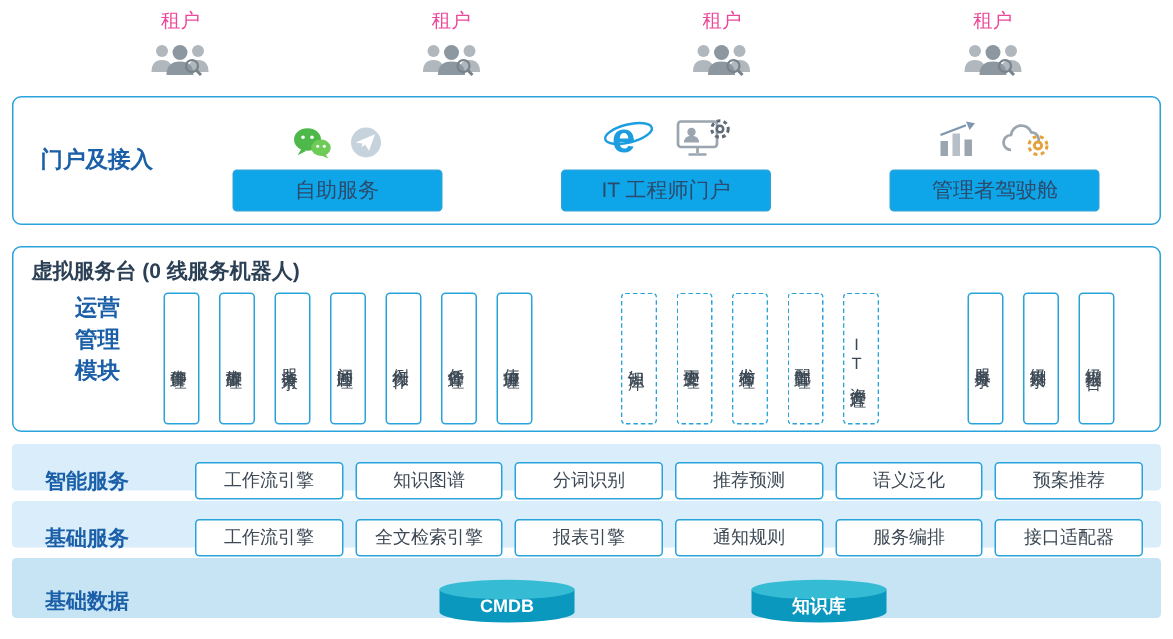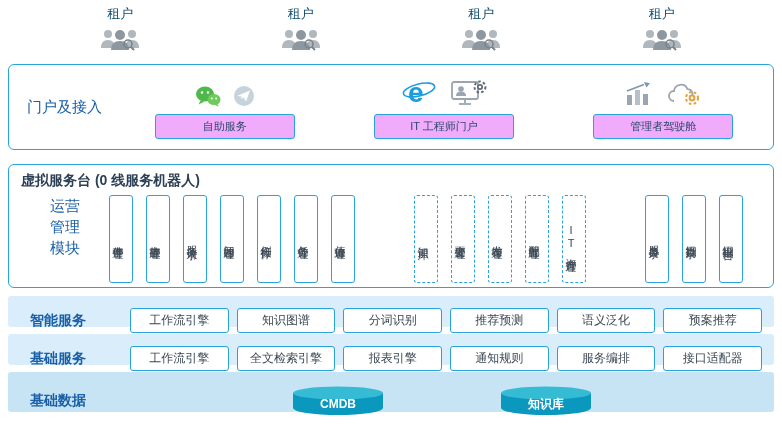--- a/index.html
+++ b/index.html
@@ -7,34 +7,34 @@
   body {
     width:782px; height:426px;
     font-family:"Liberation Sans","DejaVu Sans",sans-serif;
     overflow:hidden;
   }
   .page { position:relative; width:782px; height:426px; background:#fff; }
 
   
   .tenant-row { display:flex; height:64px; padding:5px 30px 0 30px; }
   .tenant { flex:1; display:flex; flex-direction:column; align-items:center; gap:3px; }
-  .tenant-label { font-size:13px; color:#0c4a6e; }
+  .tenant-label { font-size:13px; color:#ec4899; }
 
   
   .section { border:1px solid #29a3dc; border-radius:6px; margin:0 8px; background:#fff; }
-  .section-label { color:#1a5fa8; font-weight:normal; font-size:15px; }
+  .section-label { color:#1a5fa8; font-weight:bold; font-size:15px; }
 
   .portal { height:86px; display:flex; align-items:center; margin-bottom:14px; }
   .portal-label { width:106px; padding-left:18px; line-height:1.35; }
   .portal-groups { flex:1; display:flex; }
   .pgroup { flex:1; display:flex; flex-direction:column; align-items:center; gap:7px; }
   .picons { display:flex; align-items:flex-end; gap:12px; height:32px; }
   .pbutton {
-    border:1px solid #29a3dc; border-radius:3px; background:#f0abfc;
-    color:#2c4a6b; font-size:11px; padding:4px 10px; min-width:140px; text-align:center;
+    border:1px solid #29a3dc; border-radius:3px; background:#0ea5e9;
+    color:#2c4a6b; font-size:14px; padding:4px 10px; min-width:140px; text-align:center;
   }
 
   .ops { height:124px; padding:7px 12px 8px 12px; margin-bottom:8px; }
   .ops-title { text-align:left; font-weight:bold; font-size:14px; color:#2b3f55; margin-bottom:5px; }
   .ops-body { display:flex; align-items:flex-start; }
   .ops-label { width:88px; text-align:center; line-height:1.4; }
   .modules { display:flex; gap:13px; align-items:stretch; }
   .vbox {
     writing-mode:vertical-lr; text-orientation:upright;
     border:1px solid #29a3dc; border-radius:3px;

